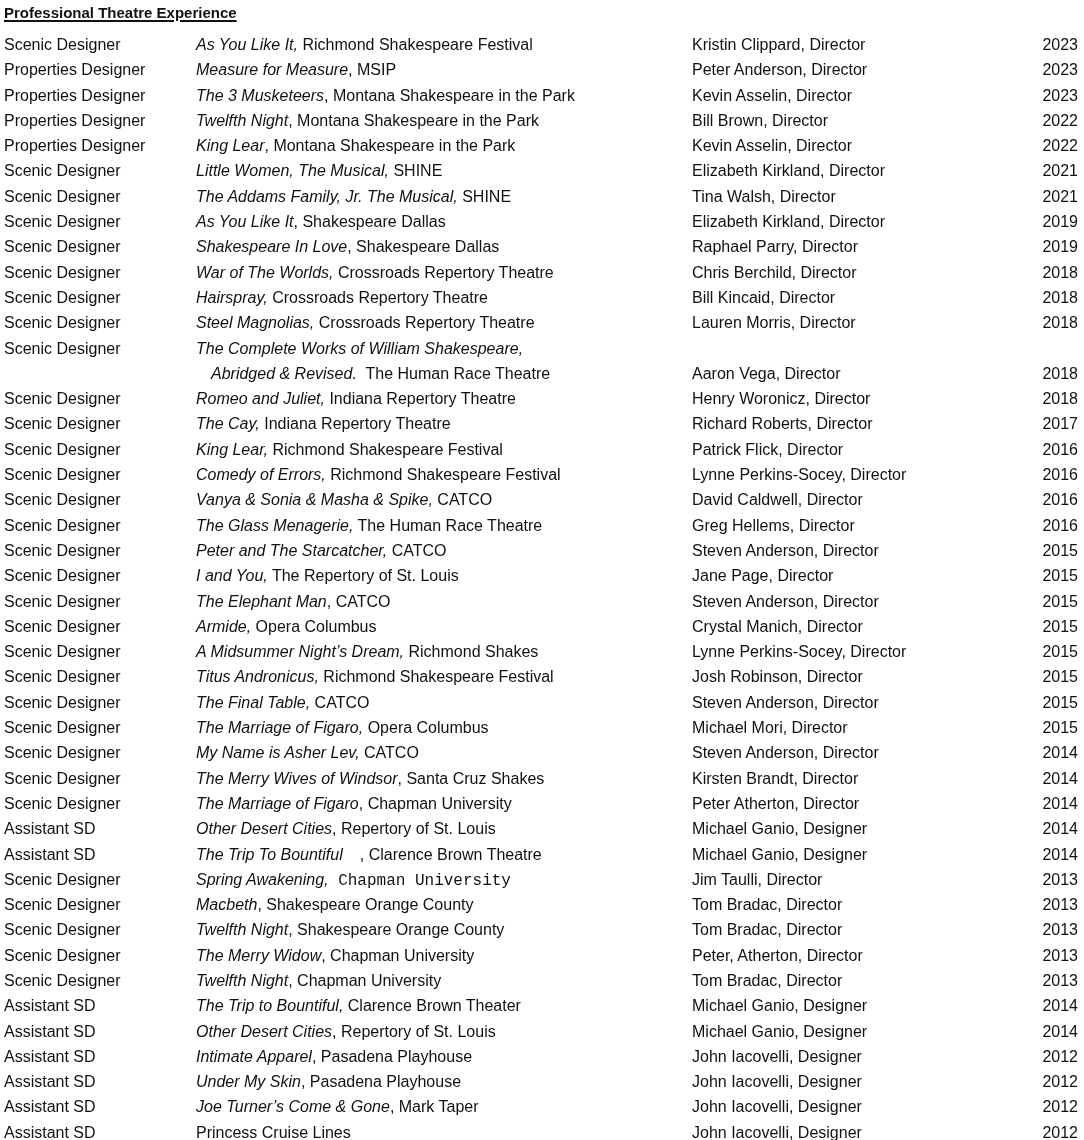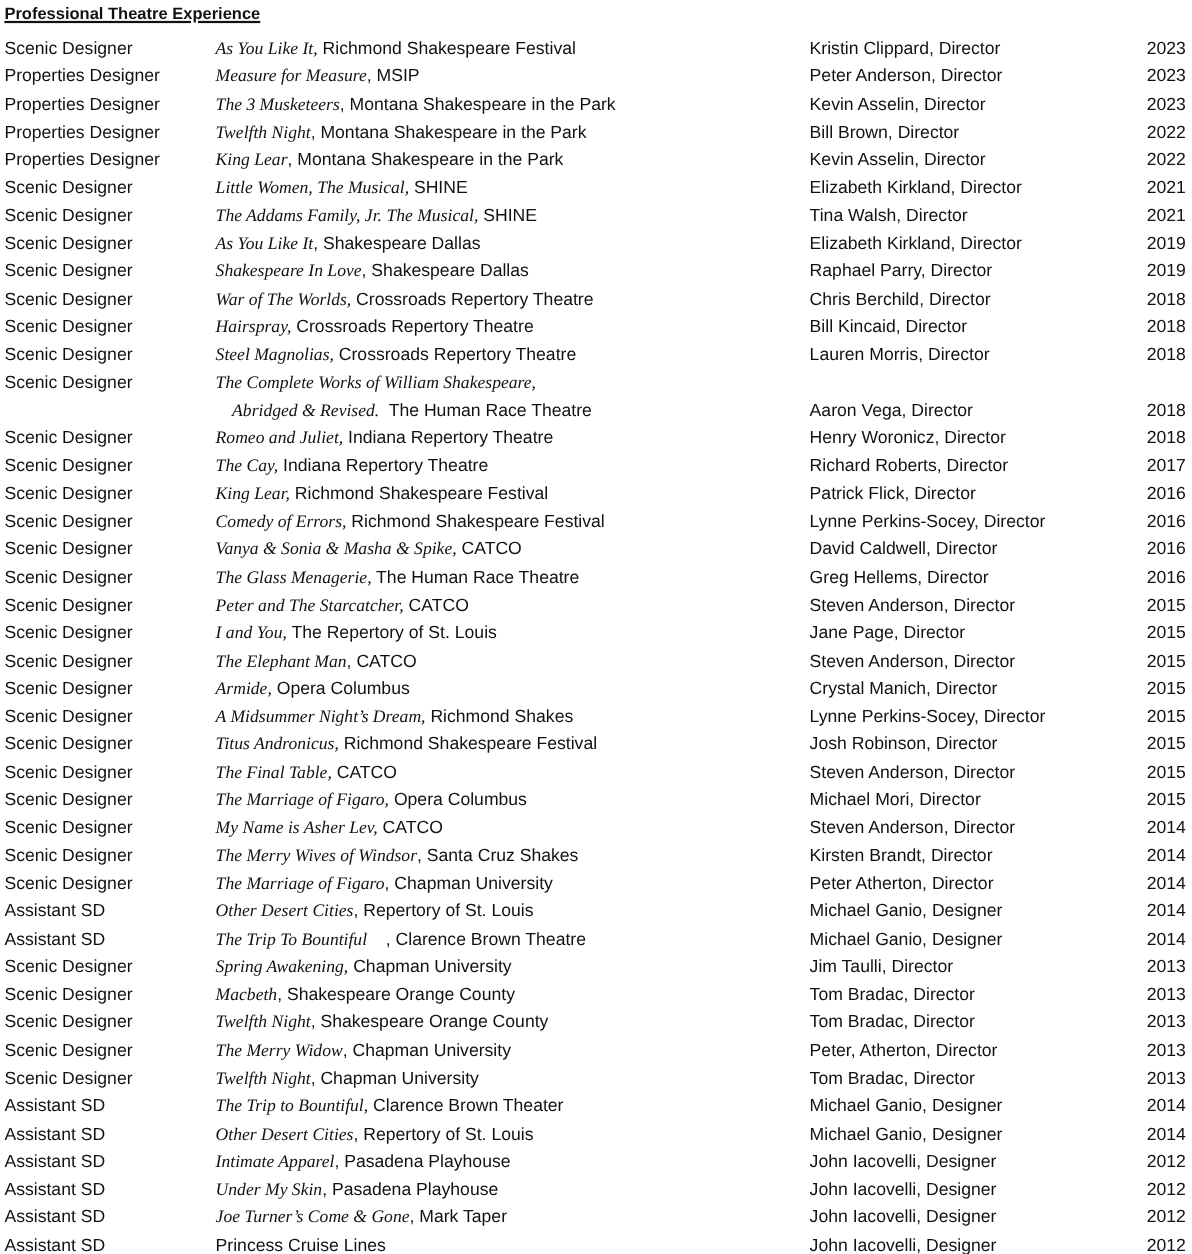--- a/index.html
+++ b/index.html
@@ -22,24 +22,24 @@
   .row {
     position: relative; height: 25.3px;
     font-size: 16px; line-height: 25.3px;
     white-space: nowrap;
   }
   .row.tall { height: 50.6px; }
   .col { position: absolute; top: 0; }
   .role { left: 4px; }
   .prod { left: 196px; }
   .prod .cont { display: block; padding-left: 15px; }
-  .dir { left: 736px; }
+  .dir { left: 692px; }
   .year { right: 6px; text-align: right; }
   .tall .dir, .tall .year { top: 25.3px; }
-  i { font-style: italic; font-family: Liberation Serif, serif; }
+  i { font-style: italic; }
 </style>
 </head>
 <body>
 
 <div class="title">Professional Theatre Experience</div>
 
 <div class="rows" id="rows">
     <div class="row">
       <span class="col role">Scenic Designer</span>
       <span class="col prod"><i>As You Like It,</i><span style="white-space: pre;"> Richmond Shakespeare Festival</span></span>
@@ -227,21 +227,21 @@
       <span class="col year">2014</span>
     </div>
     <div class="row">
       <span class="col role">Assistant SD</span>
       <span class="col prod"><i>The Trip To Bountiful</i><span style="white-space: pre; padding-left: 17px;">, Clarence Brown Theatre</span></span>
       <span class="col dir">Michael Ganio, Designer</span>
       <span class="col year">2014</span>
     </div>
     <div class="row">
       <span class="col role">Scenic Designer</span>
-      <span class="col prod"><i>Spring Awakening,</i><span style="white-space: pre;"> Chapman University</span></span>
+      <span class="col prod"><i>Spring Awakening,</i><span style="white-space: pre; font-family: Liberation Mono, monospace;"> Chapman University</span></span>
       <span class="col dir">Jim Taulli, Director</span>
       <span class="col year">2013</span>
     </div>
     <div class="row">
       <span class="col role">Scenic Designer</span>
       <span class="col prod"><i>Macbeth</i><span style="white-space: pre;">, Shakespeare Orange County</span></span>
       <span class="col dir">Tom Bradac, Director</span>
       <span class="col year">2013</span>
     </div>
     <div class="row">

